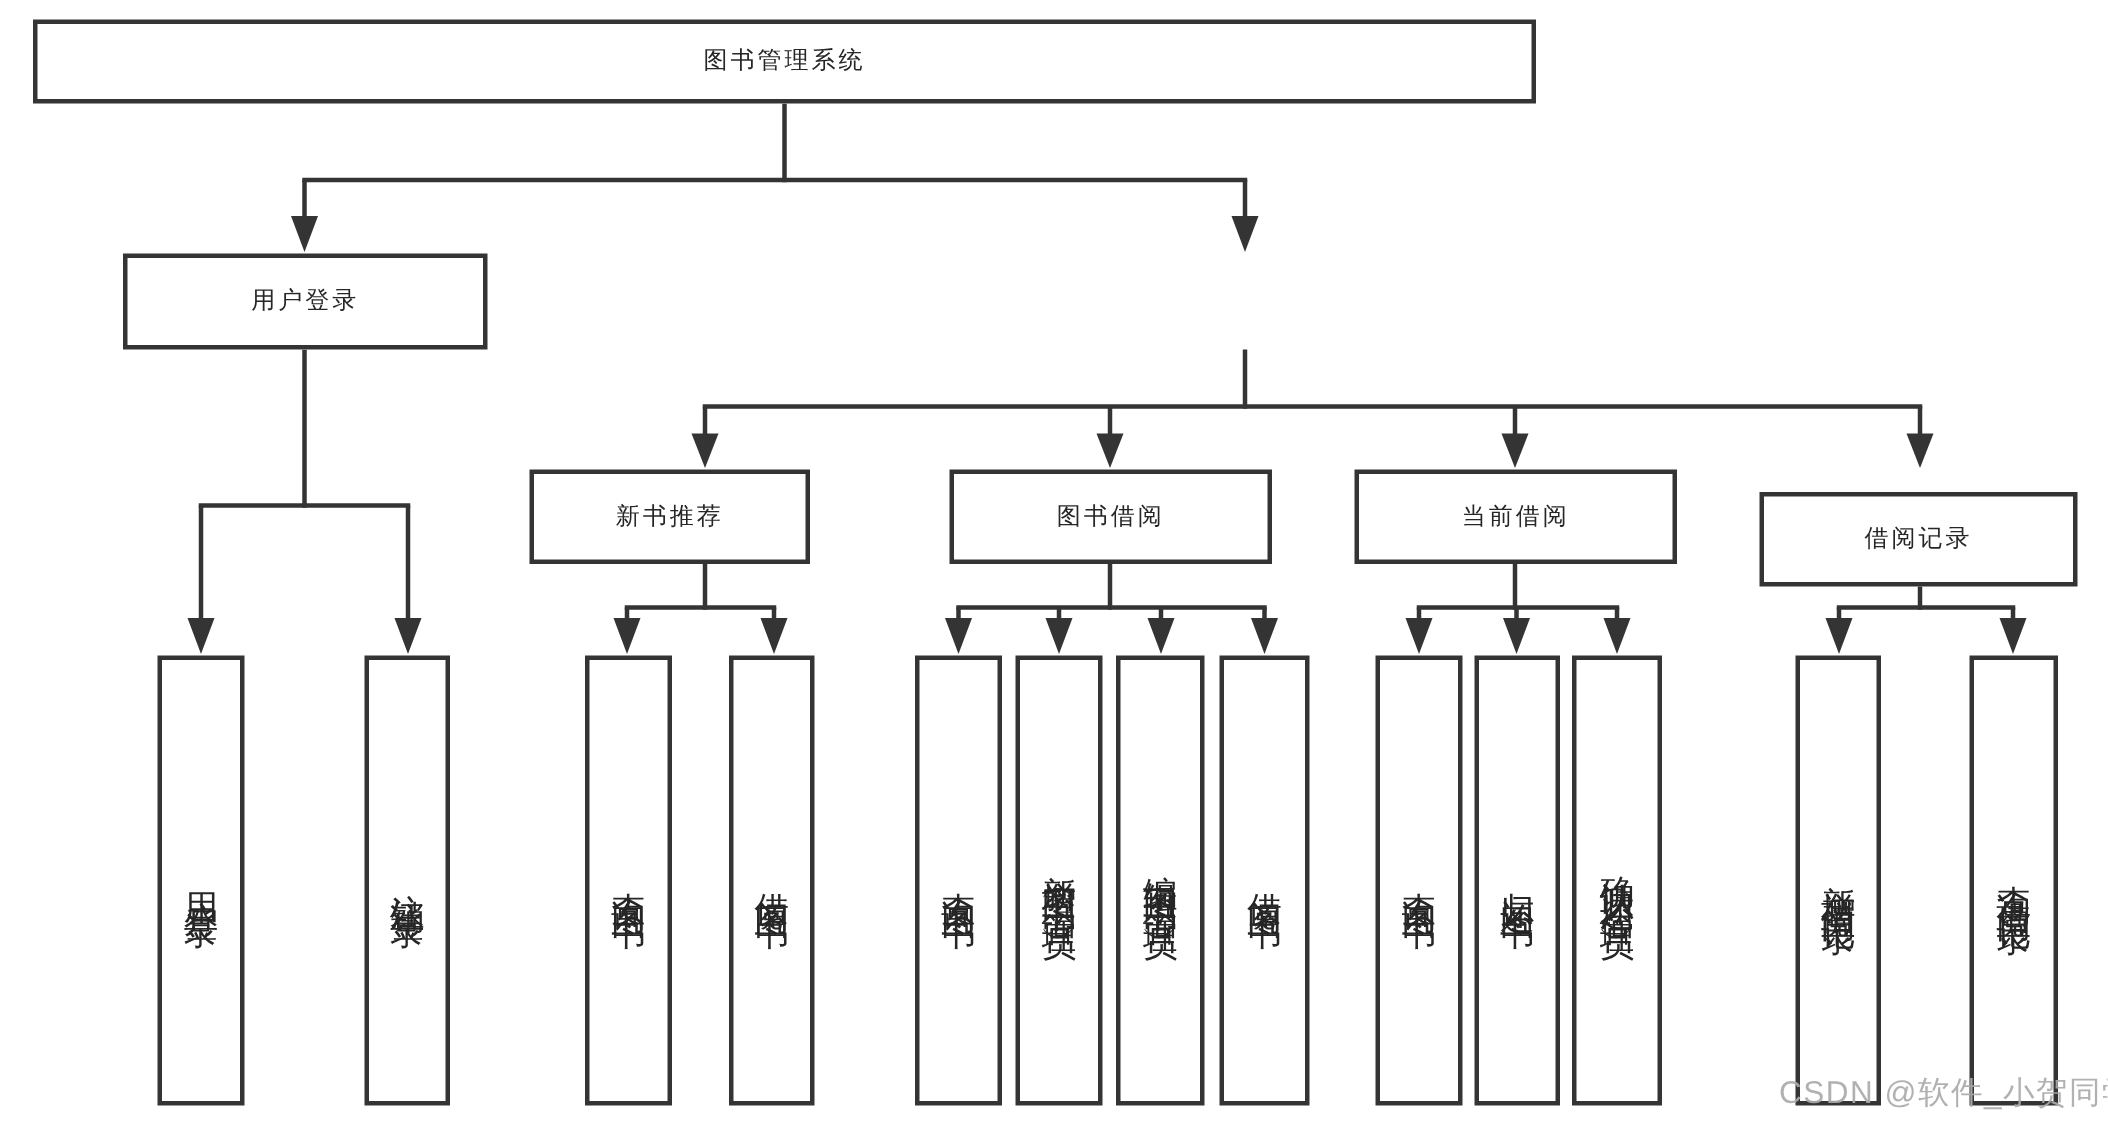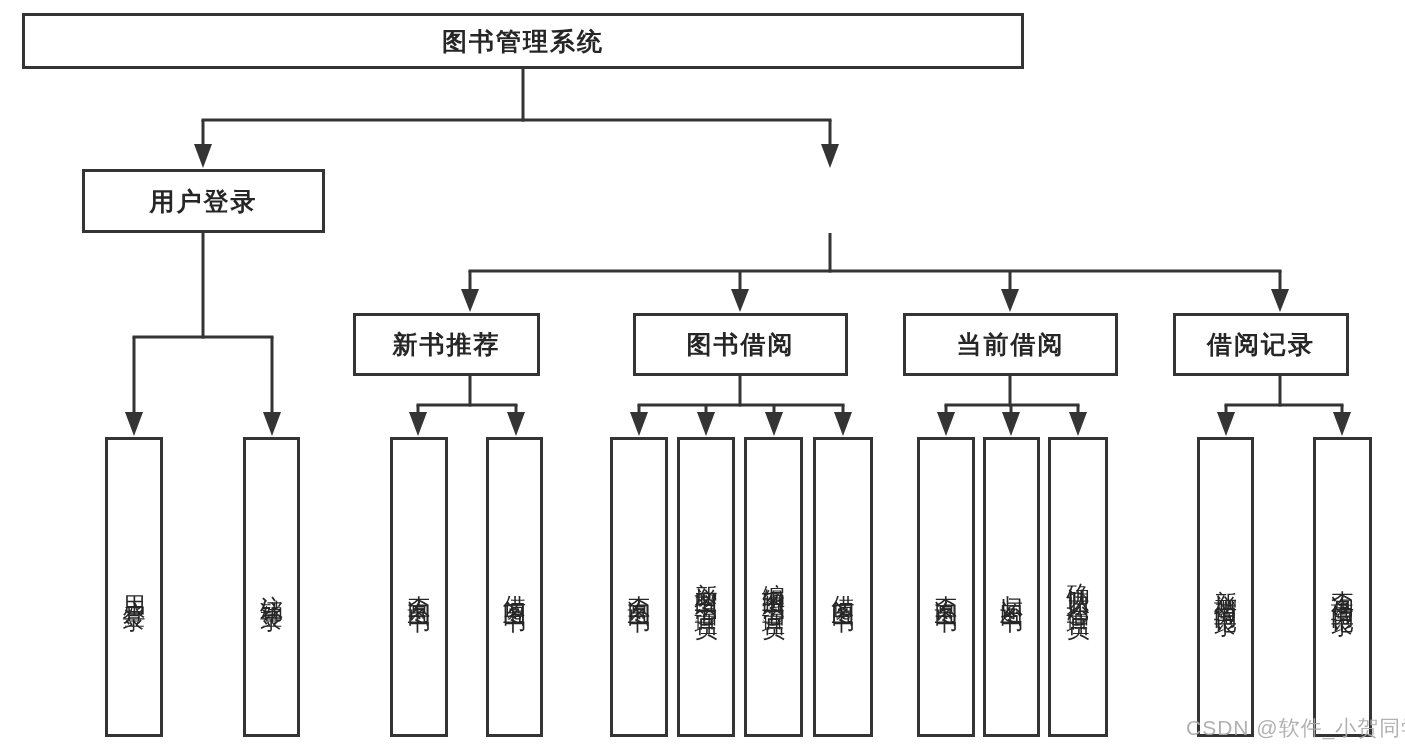--- a/index.html
+++ b/index.html
@@ -23,25 +23,24 @@
   .node{
     position:absolute;
     box-sizing:border-box;
     border:3px solid var(--border-color);
     background:#fff;
     display:flex;align-items:center;justify-content:center;
     color:var(--text-color);
     z-index:2;
   }
   .node.h span{
-    font-size:25px;
+    font-size:16px;
     letter-spacing:2px;
     white-space:nowrap;
     line-height:1;
-    font-weight:bold;
   }
   .node.v{height:300px;top:437px;}
   .node.v span{
     writing-mode:vertical-rl;
     text-orientation:mixed;
     font-size:23px;
     letter-spacing:5px;
     line-height:1;
   }
   #watermark{
@@ -132,21 +131,21 @@
 
   <div class="node h" style="left:353px;top:313px;width:187px;height:63px;">
     <span>新书推荐</span>
   </div>
   <div class="node h" style="left:633px;top:313px;width:215px;height:63px;">
     <span>图书借阅</span>
   </div>
   <div class="node h" style="left:903px;top:313px;width:215px;height:63px;">
     <span>当前借阅</span>
   </div>
-  <div class="node h" style="left:1173px;top:313px;width:176px;height:63px;text-align:center;">
+  <div class="node h" style="left:1173px;top:328px;width:212px;height:63px;text-align:center;">
     <span>借阅记录</span>
   </div>
 
   <div class="node v" style="left:105px;width:58px;">
     <span>用户登录</span>
   </div>
   <div class="node v" style="left:243px;width:57px;">
     <span>注销登录</span>
   </div>
 

